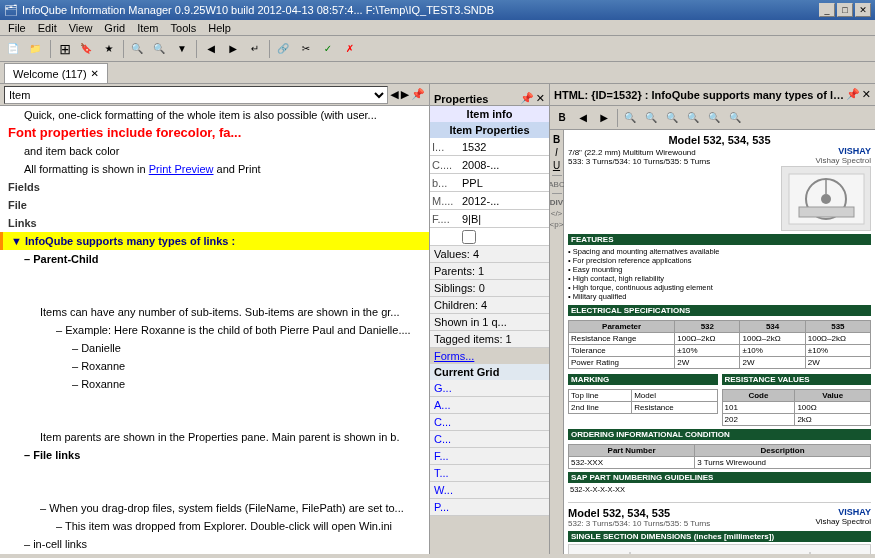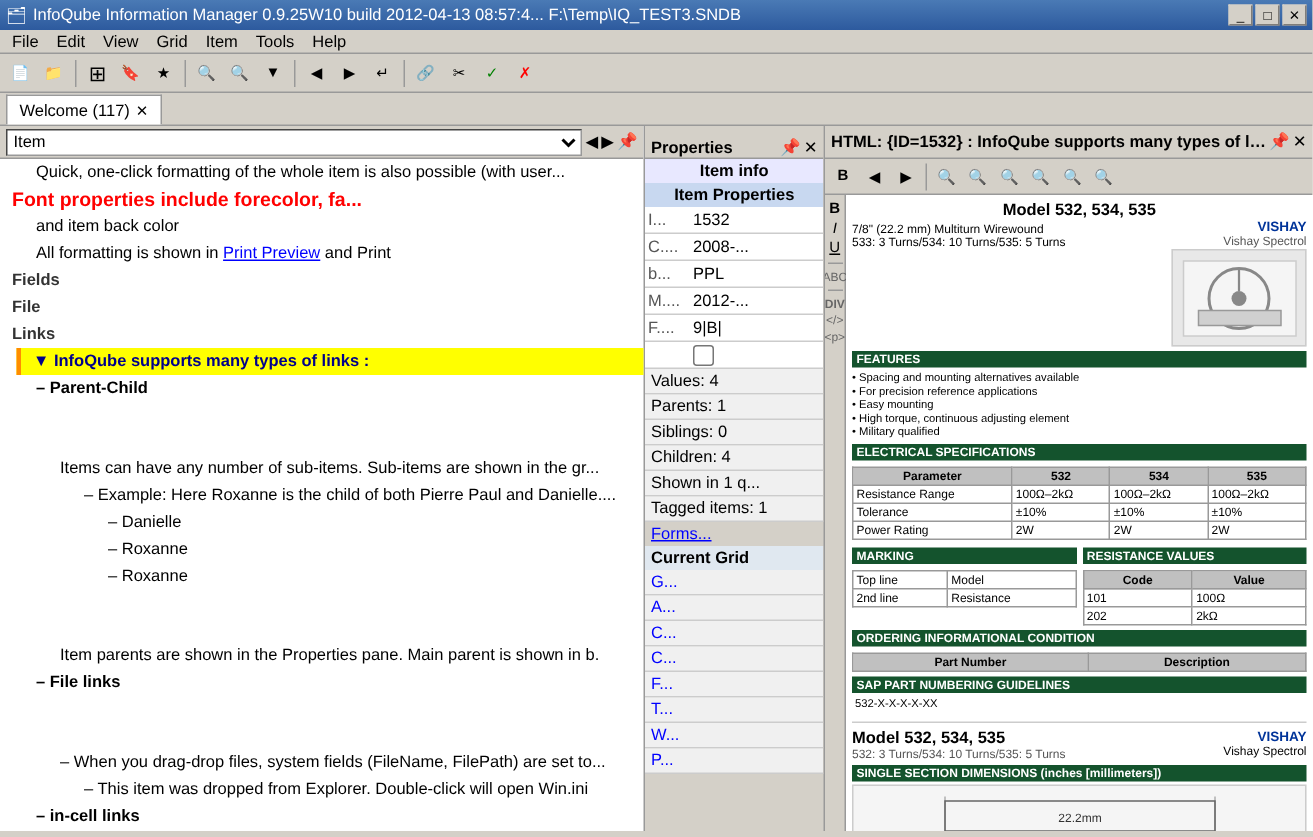--- a/index.html
+++ b/index.html
@@ -34,21 +34,21 @@
     .outline-header { background: #d4d0c8; height: 22px; display: flex; align-items: center; padding: 0 4px; border-bottom: 1px solid #999; }
     .outline-dropdown { height: 18px; border: 1px inset #999; background: white; font-size: 11px; width: 100%; }
     .outline-item { padding: 1px 4px; font-size: 11px; line-height: 16px; white-space: nowrap; overflow: hidden; text-overflow: ellipsis; }
     .outline-item.selected { background: #ffff99; }
     .outline-item.level0 { padding-left: 8px; }
     .outline-item.level1 { padding-left: 24px; }
     .outline-item.level2 { padding-left: 40px; margin-top: 35px; }
     .outline-item.level3 { padding-left: 56px; }
     .outline-item.level4 { padding-left: 72px; }
     .outline-item.red { color: red; font-size: 13px; font-weight: bold; }
-    .outline-item.bold-blue { color: #00008b; font-weight: bold; margin-left: 11px; }
+    .outline-item.bold-blue { color: #00008b; font-weight: bold; }
     .outline-item.section-header { color: #333; font-weight: bold; }
     
     
     .props-panel { flex: 0 0 120px; background: #d4d0c8; border-right: 1px solid #999; display: flex; flex-direction: column; overflow: hidden; }
     .props-header { background: #d4d0c8; height: 22px; display: flex; align-items: flex-end; padding: 0 4px; border-bottom: 1px solid #999; justify-content: space-between; }
     .props-header-title { font-size: 11px; font-weight: bold; }
     .props-content { flex: 1; overflow-y: auto; }
     .props-item-info { background: #e8e8ff; padding: 2px 4px; font-size: 11px; font-weight: bold; text-align: center; }
     .props-sub-header { background: #c8d8f0; padding: 2px 4px; font-size: 11px; font-weight: bold; text-align: center; }
     .props-row { display: flex; align-items: center; padding: 1px 2px; border-bottom: 1px solid #ccc; font-size: 11px; min-height: 18px; background: white; }
@@ -156,21 +156,21 @@
       <div class="outline-item level1" style="font-weight:bold;">– Parent-Child</div>
       <div class="outline-item level2">Items can have any number of sub-items. Sub-items are shown in the gr...</div>
       <div class="outline-item level3">– Example: Here Roxanne is the child of both Pierre Paul and Danielle....</div>
       <div class="outline-item level4">– Danielle</div>
       <div class="outline-item level4">– Roxanne</div>
       <div class="outline-item level4">– Roxanne</div>
       <div class="outline-item level2">Item parents are shown in the Properties pane. Main parent is shown in b.</div>
       <div class="outline-item level1" style="font-weight:bold;">– File links</div>
       <div class="outline-item level2">– When you drag-drop files, system fields (FileName, FilePath) are set to...</div>
       <div class="outline-item level3">– This item was dropped from Explorer. Double-click will open Win.ini</div>
-      <div class="outline-item level1" style="font-weight:bold;">– in-cell links</div>
+      <div class="outline-item level1" style="font-weight:normal;">– in-cell links</div>
       <div class="outline-item level2">– Example: www.google.com will launch the default browser and open it ...</div>
     </div>
   </div>
 
   <div class="props-panel">
     <div class="props-header">
       <span class="props-header-title">Properties</span>
       <div style="display:flex; gap:2px;">
         <span style="cursor:pointer;">📌</span>
         <span style="cursor:pointer;">✕</span>
@@ -280,20 +280,21 @@
                 <line x1="42" y1="10" x2="42" y2="25" stroke="#888" stroke-width="1.5"></line>
                 <rect x="15" y="38" width="55" height="10" fill="#d0d0d0" stroke="#999"></rect>
               </svg>
             </div>
             <div style="clear:right;"></div>
             <div class="section-label">FEATURES</div>
             <div style="font-size:7.5px; margin-top:2px;">
               <div>• Spacing and mounting alternatives available</div>
               <div>• For precision reference applications</div>
               <div>• Easy mounting</div>
+              <div>• High contact, high reliability</div>
               <div>• High torque, continuous adjusting element</div>
               <div>• Military qualified</div>
             </div>
           </div>
         </div>
 
         <div class="section-label">ELECTRICAL SPECIFICATIONS</div>
         <table class="spec-table">
           <tbody>
               <tr>
@@ -360,20 +361,24 @@
           </div>
         </div>
 
         <div class="section-label">ORDERING INFORMATIONAL CONDITION</div>
         <table class="spec-table">
           <tbody>
               <tr>
             <th>Part Number</th>
             <th>Description</th>
           </tr>
+          <tr>
+            <td>532-XXX</td>
+            <td>3 Turns Wirewound</td>
+          </tr>
         </tbody>
           </table>
 
         <div class="section-label">SAP PART NUMBERING GUIDELINES</div>
         <div style="font-size:7.5px; padding:2px;">532-X-X-X-X-XX</div>
 
         <div style="border-top: 1px solid #ccc; margin-top:6px; padding-top:4px;">
           <div style="display:flex; justify-content:space-between;">
             <div>
               <div style="font-size:11px; font-weight:bold;">Model 532, 534, 535</div>

